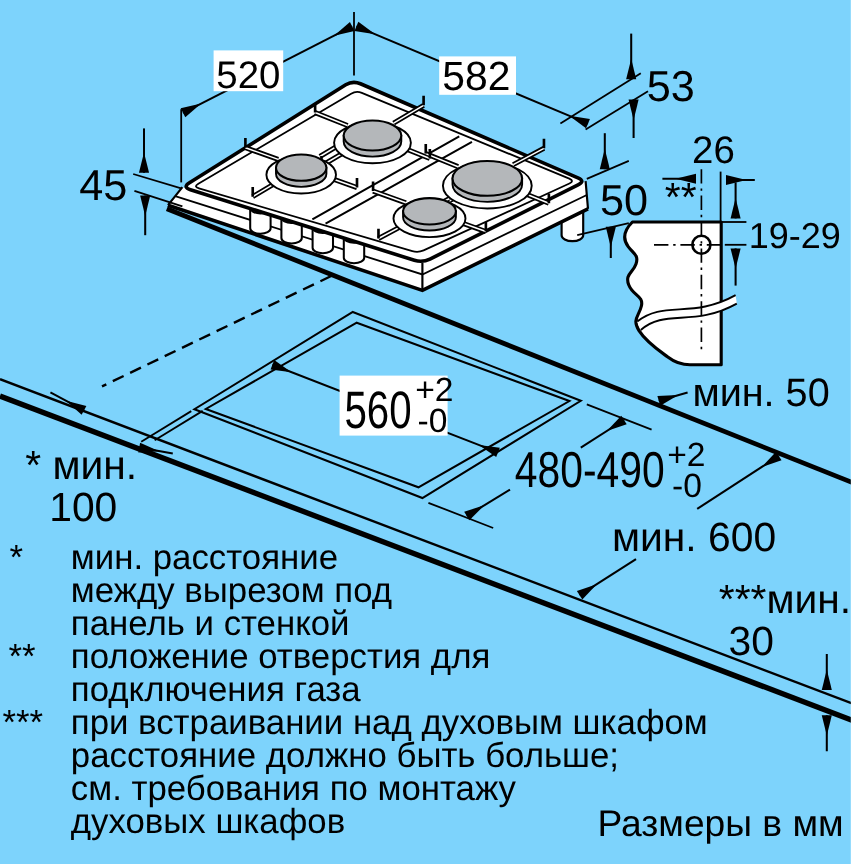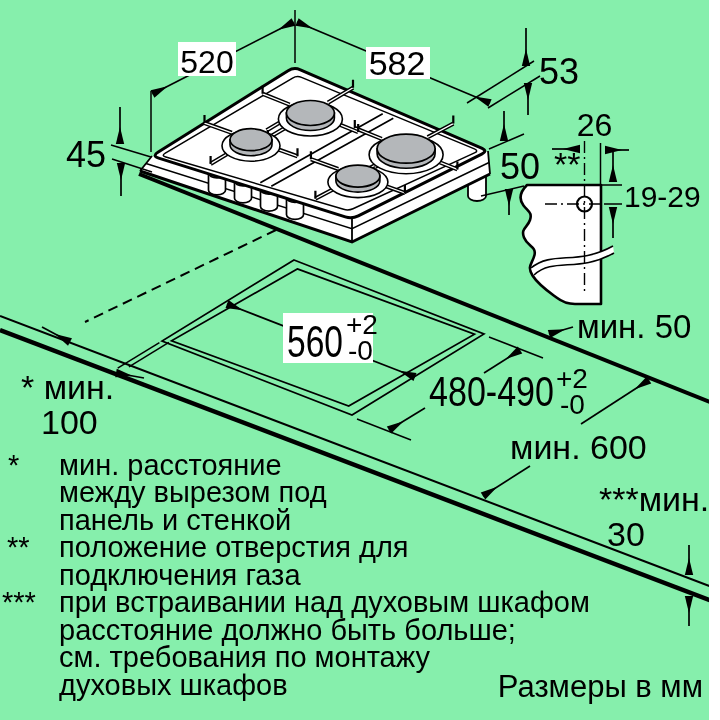--- a/index.html
+++ b/index.html
@@ -1,16 +1,16 @@
 <!DOCTYPE html>
 <html><head>
 <meta charset="utf-8">
 <style>
   html,body { margin:0; padding:0; background:#fff; }
-  .stage { position:relative; width:709px; height:720px; background:#86efac; overflow:hidden; }
+  .stage { position:relative; width:709px; height:720px; background:#7dd3fc; overflow:hidden; }
   svg { display:block; }
   text { font-family:"Liberation Sans","DejaVu Sans",sans-serif; fill:#000; }
   .dim { font-weight:400; }
   .leg { font-weight:400; }
 </style>
 </head>
 <body>
 
 <div class="stage">
 <svg width="720" height="720" viewBox="0 0 720 720">

